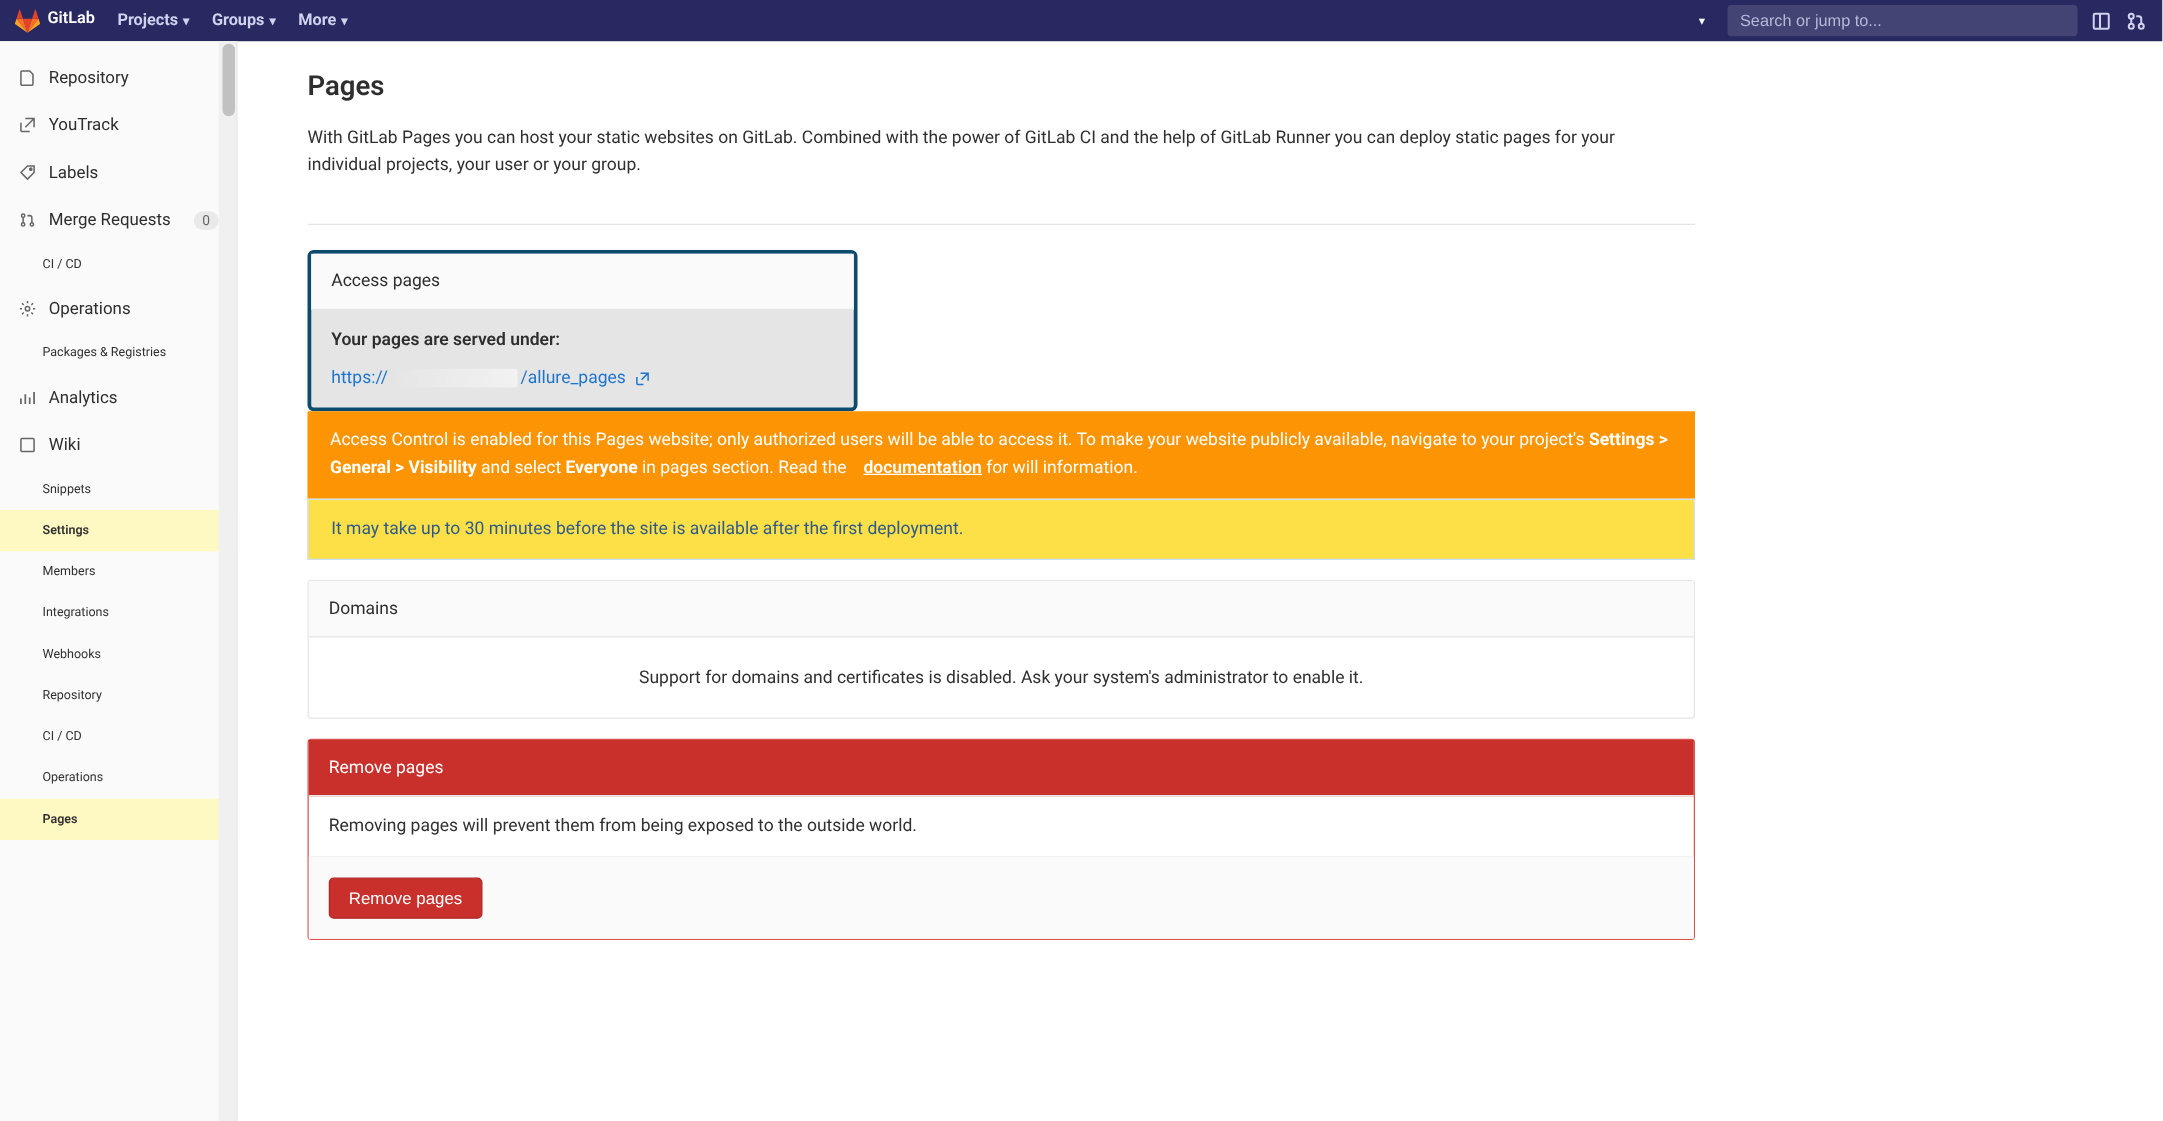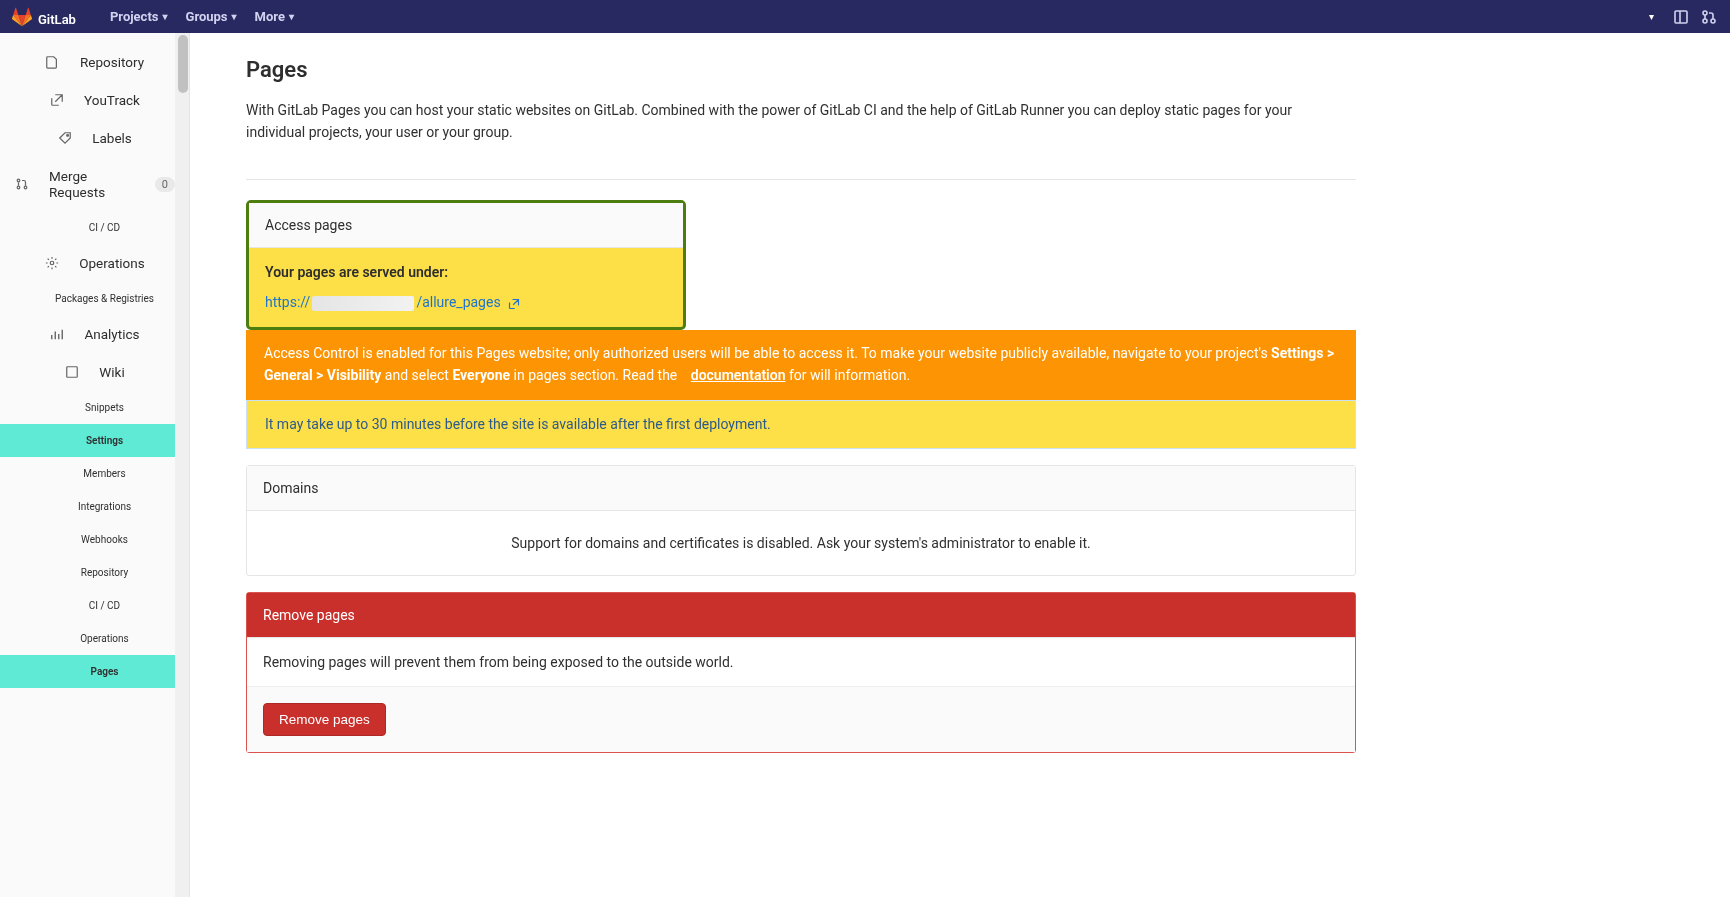--- a/index.html
+++ b/index.html
@@ -1,52 +1,52 @@
 <!DOCTYPE html>
 <html><head>
 <meta charset="utf-8">
 <style>
 * { box-sizing: border-box; margin: 0; padding: 0; }
 body { font-family: -apple-system, BlinkMacSystemFont, "Segoe UI", Roboto, "Helvetica Neue", Arial, sans-serif; font-size: 14px; color: #2e2e2e; background: #fff; }
 .topbar { background: #292961; height: 33px; display: flex; align-items: center; padding: 0 12px; color: #fff; font-size: 13px; position: relative; }
-.topbar .logo { display: flex; align-items: flex-end; gap: 6px; margin-right: 34px; }
+.topbar .logo { display: flex; align-items: flex-start; gap: 6px; margin-right: 18px; }
 .topbar .logo svg { width: 20px; height: 20px; }
 .topbar .brand { font-weight: 600; }
 .topbar .nav-item { margin-right: 18px; cursor: pointer; display: inline-flex; align-items: center; gap: 4px; color: #d1d1f0; font-weight: bold; }
 .chev { font-size: 10px; }
 .topbar .right { margin-left: auto; display: flex; align-items: center; gap: 10px; }
 .search-box { background: rgba(255,255,255,0.12); border: none; border-radius: 3px; padding: 5px 10px; width: 280px; color: #d1d1f0; font-size: 13px; }
 .search-box::placeholder { color: #b8b8d9; }
 .top-icon { width: 18px; height: 18px; color: #d1d1f0; cursor: pointer; display: inline-flex; align-items: center; justify-content: center; }
 
 .layout { display: flex; height: calc(897px - 33px); }
 .sidebar-wrap { width: 190px; position: relative; background: #fafafa; border-right: 1px solid #e5e5e5; }
 .sidebar { height: 100%; overflow-y: auto; padding-top: 0; }
 .sidebar::-webkit-scrollbar { width: 12px; }
 .scroll-indicator { position: absolute; right: 0; top: 0; bottom: 0; width: 14px; background: #f0f0f0; }
 .scroll-thumb { position: absolute; right: 1px; top: 2px; width: 10px; height: 58px; background: #c1c1c1; border-radius: 5px; }
-.side-item { display: flex; align-items: center; gap: 20px; padding: 11px 14px; color: #2e2e2e; cursor: pointer; font-size: 13.5px; justify-content: center; }
+.side-item { display: flex; align-items: center; gap: 10px; padding: 11px 14px; color: #2e2e2e; cursor: pointer; font-size: 13.5px; }
 .side-item.sub { padding-left: 34px; font-size: 10px; color: #303030; }
-.side-item.active { background: #5eead4; font-weight: 600; }
+.side-item.active { background: #fef9c3; font-weight: 600; }
 .side-item.sub.active { font-weight: 600; }
 .side-item .badge { margin-left: auto; background: #e9e9e9; color: #666; border-radius: 10px; padding: 1px 7px; font-size: 11px; }
 .side-icon { width: 15px; height: 15px; flex-shrink: 0; display: inline-flex; align-items: center; justify-content: center; }
 .side-item.cut { padding-top: 2px; padding-bottom: 6px; color: #999; overflow: hidden; height: 10px; }
 
 .content { flex: 1; padding: 24px 40px 40px 56px; overflow-y: auto; }
 .page-title { font-size: 22px; font-weight: 600; margin-bottom: 18px; color: #2e2e2e; }
 .page-desc { font-size: 14px; color: #303030; line-height: 1.55; max-width: 1100px; margin-bottom: 36px; }
 hr.sep { border: none; border-top: 1px solid #e5e5e5; margin: 0 0 20px 0; max-width: 1110px; }
 
 .main-col { max-width: 1110px; }
 
 .card { border: 1px solid #e5e5e5; border-radius: 3px; background: #fff; margin-bottom: 16px; }
 .card-header { background: #fafafa; border-bottom: 1px solid #e5e5e5; padding: 14px 16px; font-size: 14px; color: #2e2e2e; }
 .card-body { padding: 16px; }
-.highlight-box { border: 3px solid #4d7c0f; border-radius: 5px; max-width: 440px; margin-bottom: 0; background: #fde047; }
+.highlight-box { border: 3px solid #0c4a6e; border-radius: 5px; max-width: 440px; margin-bottom: 0; background: #e5e5e5; }
 .highlight-box .card-header { border-bottom: 1px solid #e5e5e5; }
 .served { font-weight: 600; margin-bottom: 14px; }
 .url-link { color: #1f75cb; text-decoration: none; }
 .redacted { display: inline-block; width: 102px; height: 15px; background: linear-gradient(90deg, #e5e5e5 0%, #f2f2f2 100%); border-radius: 2px; vertical-align: middle; margin: 0 2px; }
 .ext-icon { display: inline-block; vertical-align: middle; margin-left: 4px; color: #1f75cb; }
 
 .alert { padding: 13px 18px; font-size: 14px; line-height: 1.55; }
 .alert-warning { background: #fc9403; color: #fff; }
 .alert-warning b { font-weight: 700; }
 .alert-warning a, .alert-warning .link-like { color: #fff; text-decoration: underline; font-weight: 600; margin-left: 10px; }
@@ -85,20 +85,21 @@
   <span class="nav-item">
       <span>Groups</span>
       <span class="chev">▾</span>
     </span>
   <span class="nav-item">
       <span>More</span>
       <span class="chev">▾</span>
     </span>
   <div class="right">
     <span class="chev" style="margin-right:8px;">▾</span>
+    <input class="search-box" placeholder="Search or jump to..." style="">
     <span class="top-icon">
         <svg viewBox="0 0 16 16" width="16" height="16" fill="none" stroke="currentColor" stroke-width="1.6">
           <rect x="2" y="2" width="12" height="12" rx="1"></rect>
           <path d="M7 2v12"></path>
         </svg>
       </span>
     <span class="top-icon">
         <svg viewBox="0 0 16 16" width="16" height="16" fill="none" stroke="currentColor" stroke-width="1.6">
           <circle cx="4" cy="4" r="2"></circle>
           <circle cx="4" cy="12" r="2"></circle>

